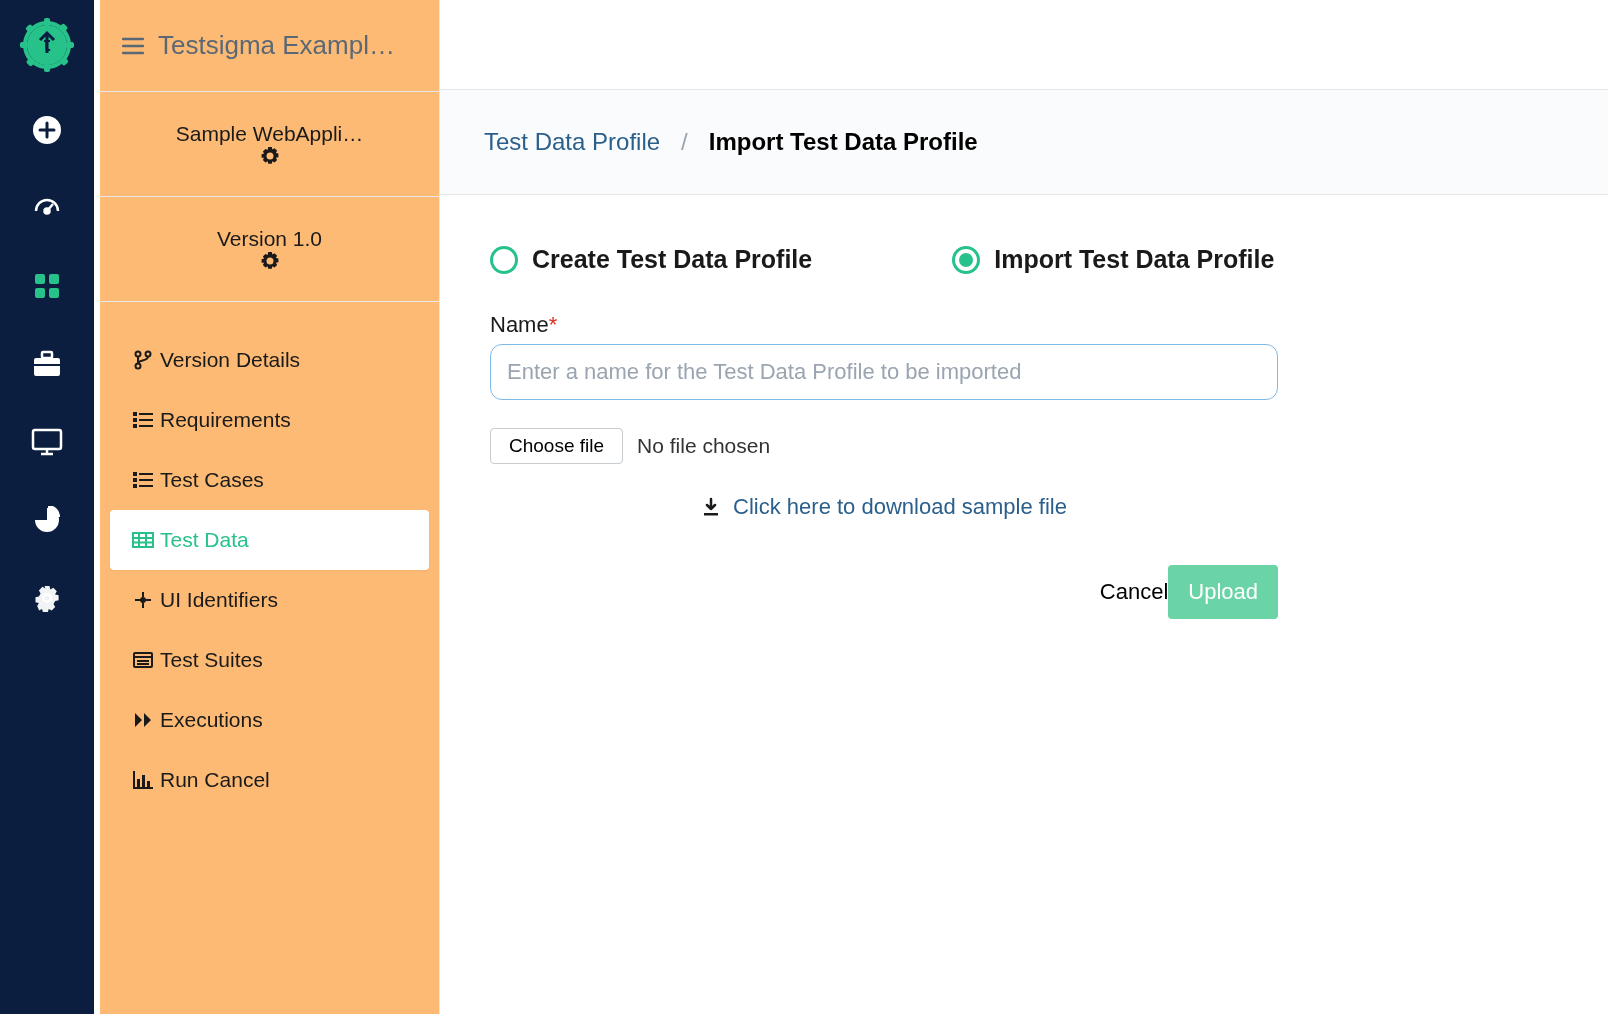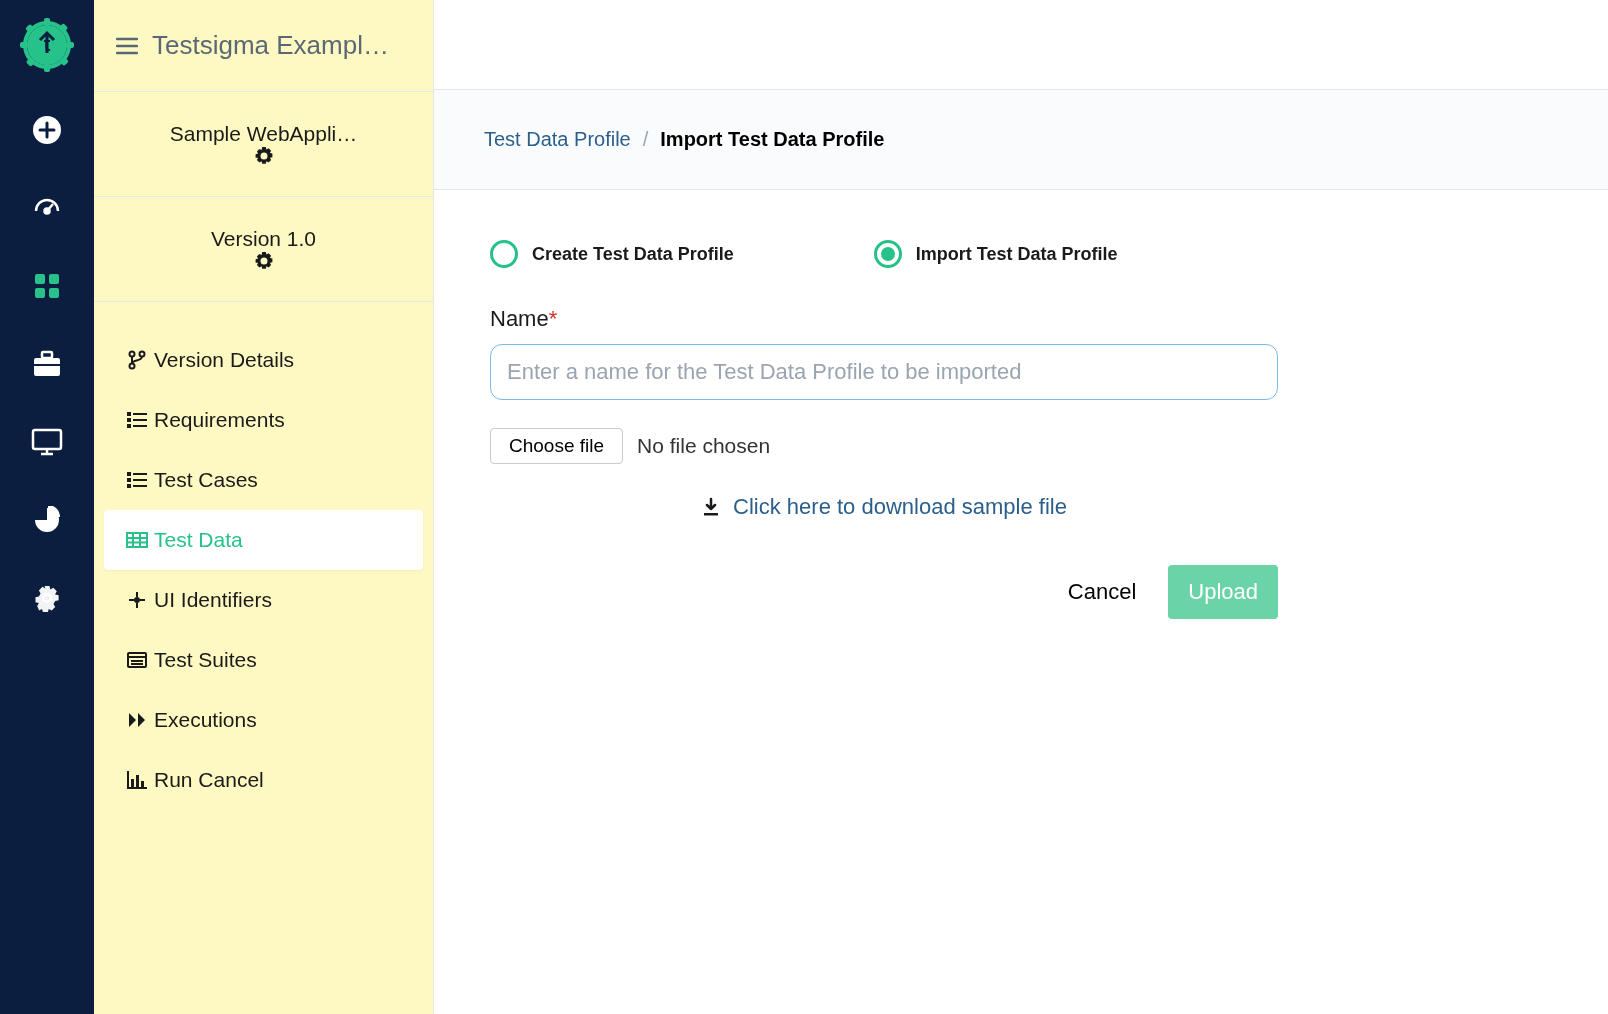--- a/index.html
+++ b/index.html
@@ -14,22 +14,22 @@
 .rail .logo {
   width: 54px; height: 54px; display: flex; align-items: center; justify-content: center;
 }
 .rail-item {
   width: 40px; height: 40px; display: flex; align-items: center; justify-content: center;
   cursor: pointer; color: #fff;
 }
 
 
 .subnav {
-  position: fixed; left: 94px; top: 0; width: 340px; height: 100vh;
-  background: #fef9c3; border-right: 1px solid #e5e7ea;
+  position: fixed; left: 100px; top: 0; width: 340px; height: 100vh;
+  background: #fdba74; border-right: 1px solid #e5e7ea;
 }
 .subnav-header {
   display: flex; align-items: center; gap: 14px;
   padding: 30px 22px; border-bottom: 1px solid #e5e7ea;
   font-size: 26px; color: #5a6875; font-weight: 400;
 }
 .subnav-row {
   display: flex; align-items: center; justify-content: space-between;
   padding: 30px 28px; border-bottom: 1px solid #e5e7ea;
   font-size: 21px; color: #1a1a1a; flex-direction: column;
@@ -41,41 +41,41 @@
   cursor: pointer; border-radius: 4px;
 }
 .menu-item.active { background: #fff; color: #27c28a; box-shadow: 0 1px 2px rgba(0,0,0,0.05); text-align: center; }
 .menu-item .mi-icon { width: 22px; display:flex; justify-content:center; color:#1a1a1a; }
 .menu-item.active .mi-icon { color:#27c28a; }
 
 
 .main { margin-left: 434px; }
 .breadcrumb {
   background: #fafbfc; border-bottom: 1px solid #e5e7ea;
-  padding: 38px 50px; display: flex; align-items: center; gap: 12px;
-  font-size: 20px;
+  padding: 38px 50px; display: flex; align-items: center; gap: 21px;
+  font-size: 24px;
   margin-top: 90px;
 }
 .breadcrumb-spacer { height: 90px; border-bottom: 1px solid #e5e7ea; background:#fff;}
 .breadcrumb .link { color: #2b5f8b; cursor: pointer; }
 .breadcrumb .sep { color: #9aa5b1; }
 .breadcrumb .current { color: #000; font-weight: 600; }
 
 .content { padding: 50px 56px; max-width: 900px; }
 .radio-row { display: flex; gap: 140px; margin-bottom: 38px; }
-.radio-opt { display: flex; align-items: center; gap: 14px; font-size: 18px; font-weight: 600; cursor: pointer; }
+.radio-opt { display: flex; align-items: center; gap: 14px; font-size: 25px; font-weight: 600; cursor: pointer; }
 .radio {
   width: 28px; height: 28px; border-radius: 50%; border: 3px solid #27c28a;
   display: inline-flex; align-items: center; justify-content: center;
 }
 .radio.checked::after {
   content: ""; width: 14px; height: 14px; border-radius: 50%; background: #27c28a;
 }
 
-.field-label { font-size: 22px; font-weight: 500; margin-bottom: 12px; }
+.field-label { font-size: 22px; font-weight: 500; margin-bottom: 6px; }
 .field-label .req { color: #d93025; }
 .text-input {
   width: 100%; font-size: 22px; padding: 14px 16px;
   border: 1px solid #7fb9e6; border-radius: 12px; outline: none;
   color: #333;
 }
 .text-input::placeholder { color: #9aa5b1; }
 
 .file-row { display: flex; align-items: center; gap: 14px; margin-top: 28px; font-size: 21px; }
 .choose-btn {
@@ -83,21 +83,21 @@
   border-radius: 4px; font-size: 19px; cursor: pointer;
 }
 .file-status { color: #333; }
 
 .download-row { margin-top: 30px; text-align: center; }
 .download-link {
   color: #2b5f8b; font-size: 22px; cursor: pointer;
   display: inline-flex; align-items: center; gap: 12px;
 }
 
-.actions { display: flex; justify-content: flex-end; gap: 32px; align-items: center; margin-top: 44px; }
+.actions { display: flex; justify-content: flex-end; align-items: center; margin-top: 44px; }
 .btn-cancel { font-size: 22px; color: #000; cursor: pointer; background: none; border: none; }
 .btn-upload {
   background: #6ad4a7; color: #fff; font-size: 22px;
   padding: 14px 20px; border: none; border-radius: 4px; cursor: pointer;
 }
 
 
 svg { display: block; }
 </style>
 </head>

